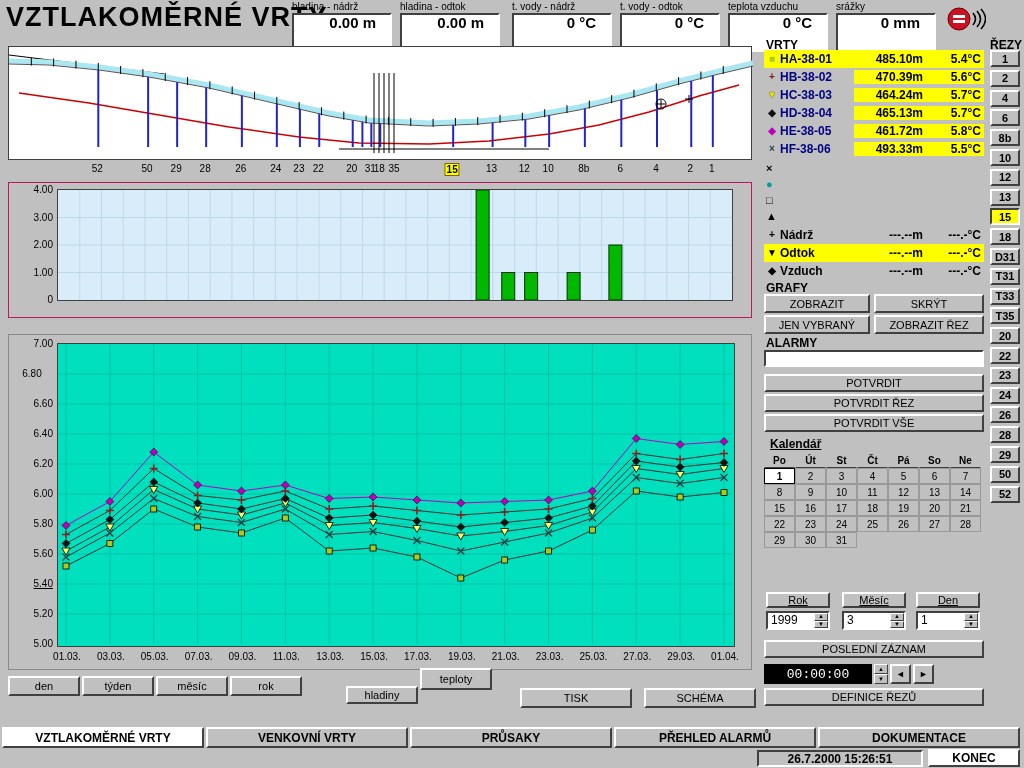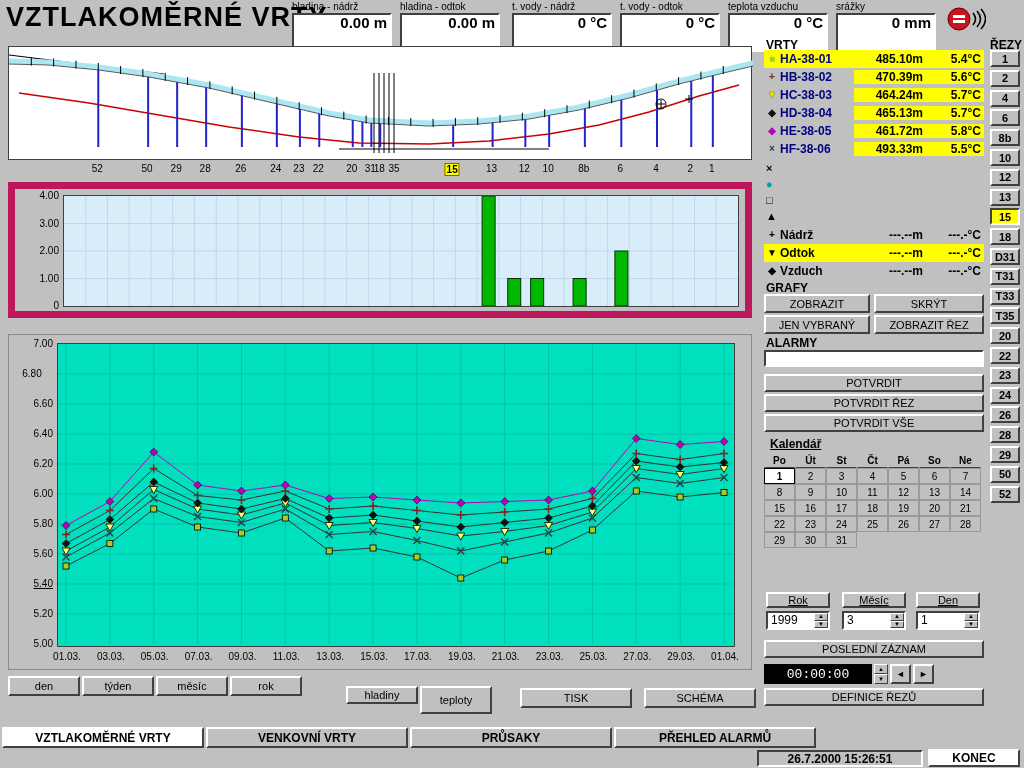--- a/index.html
+++ b/index.html
@@ -12,27 +12,27 @@
   .btn {
     position:absolute; display:flex; align-items:center; justify-content:center;
     font-size:11px; cursor:default; white-space:nowrap;
     background:#c0c0c0; border:2px solid; border-color:#ffffff #404040 #404040 #ffffff;
   }
   .lbl { position:absolute; font-size:12px; font-weight:bold; white-space:nowrap; }
   .title { position:absolute; left:6px; top:2px; font-size:27px; font-weight:bold; letter-spacing:1px; }
   .ind { position:absolute; top:1px; width:100px; height:34px; }
   .ind .l { font-size:10px; height:12px; white-space:nowrap; }
   .ind .v { height:39px; background:#fff; border:2px solid; border-color:#404040 #fff #fff #404040;
-            font-size:15px; font-weight:bold; text-align:right; padding:0 3px; line-height:16px; }
+            font-size:15px; font-weight:bold; text-align:right; padding:0 14px; line-height:16px; }
   .logo { position:absolute; left:946px; top:3px; width:40px; height:32px; }
   .dam { position:absolute; left:8px; top:46px; width:744px; height:114px; background:#fff; border:1px solid #404040; }
   .numstrip { position:absolute; left:8px; top:162px; width:744px; height:16px; background:#c0c0c0; }
   .wellnum { position:absolute; top:1px; font-size:10px; transform:translateX(-50%); padding:0 1px; }
   .wellnum.active { background:#ffff00; border:1px solid #806000; font-weight:bold; }
-  .barpanel { position:absolute; left:8px; top:182px; width:744px; height:136px; background:#c0c0c0; border:7px solid #be185d; }
+  .barpanel { position:absolute; left:8px; top:182px; width:744px; height:136px; background:#c0c0c0; border:1px solid #be185d; }
   .barplot { position:absolute; left:48px; top:6px; width:676px; height:112px; background:#d8ecfa; border:1px solid #404040; }
   .linepanel { position:absolute; left:8px; top:334px; width:744px; height:336px; background:#c0c0c0; border:1px solid #8a8a8a; }
   .lineplot { position:absolute; left:48px; top:8px; width:678px; height:304px; background:#00dfbe; border:1px solid #404040; }
   .axlab { position:absolute; font-size:10px; white-space:nowrap; }
   .wtable { position:absolute; left:764px; top:50px; width:220px; }
   .wrow { display:grid; grid-template-columns:16px 74px 72px 58px; height:18px; align-items:center;
           font-size:12px; font-weight:bold; }
   .wrow .mk { text-align:center; font-size:10px; line-height:10px; }
   .wrow .nm { color:#000080; }
   .wrow .lvl, .wrow .tmp { background:#ffff00; text-align:right; padding-right:3px; }
@@ -411,21 +411,21 @@
       <span class="axlab" style="left: 628.267px; top: 316px; transform: translateX(-50%);">27.03.</span>
       <span class="axlab" style="left: 672.133px; top: 316px; transform: translateX(-50%);">29.03.</span>
       <span class="axlab" style="left: 716px; top: 316px; transform: translateX(-50%);">01.04.</span>
     </div>
 
   <div class="btn" style="left:8px;top:676px;width:72px;height:20px">den</div>
   <div class="btn" style="left:82px;top:676px;width:72px;height:20px">týden</div>
   <div class="btn" style="left:156px;top:676px;width:72px;height:20px">měsíc</div>
   <div class="btn" style="left:230px;top:676px;width:72px;height:20px">rok</div>
   <div class="btn" style="left:346px;top:686px;width:72px;height:18px">hladiny</div>
-  <div class="btn" style="left:420px;top:686px;width:72px;height:28px">teploty</div>
+  <div class="btn" style="left:420px;top:668px;width:72px;height:22px">teploty</div>
   <div class="btn" style="left:520px;top:688px;width:112px;height:20px">TISK</div>
   <div class="btn" style="left:644px;top:688px;width:112px;height:20px">SCHÉMA</div>
 
   <div class="lbl" style="left:766px;top:38px">VRTY</div>
   <div class="wtable" id="wellrows">
       <div class="wrow selected">
         <span class="mk" style="color: rgb(170, 204, 34);">■</span>
         <span class="nm">HA-38-01</span>
         <span class="lvl">485.10m</span>
         <span class="tmp">5.4°C</span>
@@ -622,13 +622,14 @@
     <div class="btn rez" style="top: 386.6px;">24</div>
     <div class="btn rez" style="top: 406.4px;">26</div>
     <div class="btn rez" style="top: 426.2px;">28</div>
     <div class="btn rez" style="top: 446px;">29</div>
     <div class="btn rez" style="top: 465.8px;">50</div>
     <div class="btn rez" style="top: 485.6px;">52</div>
     <div class="btn tab active" style="left: 2px; width: 202px;">VZTLAKOMĚRNÉ VRTY</div>
     <div class="btn tab" style="left: 206px; width: 202px;">VENKOVNÍ VRTY</div>
     <div class="btn tab" style="left: 410px; width: 202px;">PRŮSAKY</div>
     <div class="btn tab" style="left: 614px; width: 202px;">PŘEHLED ALARMŮ</div>
+    <div class="btn tab" style="left: 818px; width: 202px;">DOKUMENTACE</div>
   </div>
 
 </body></html>

